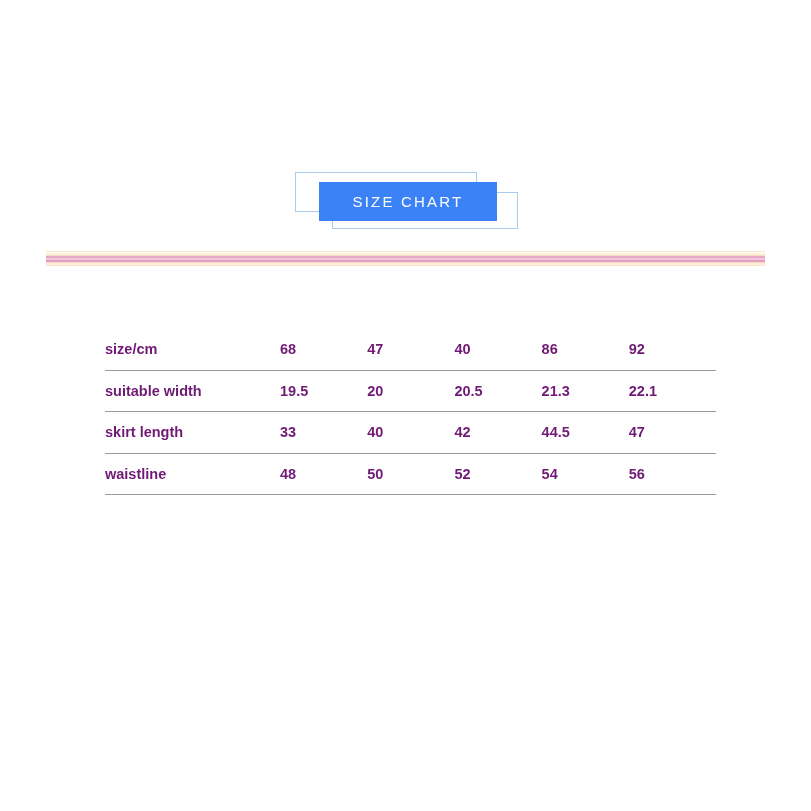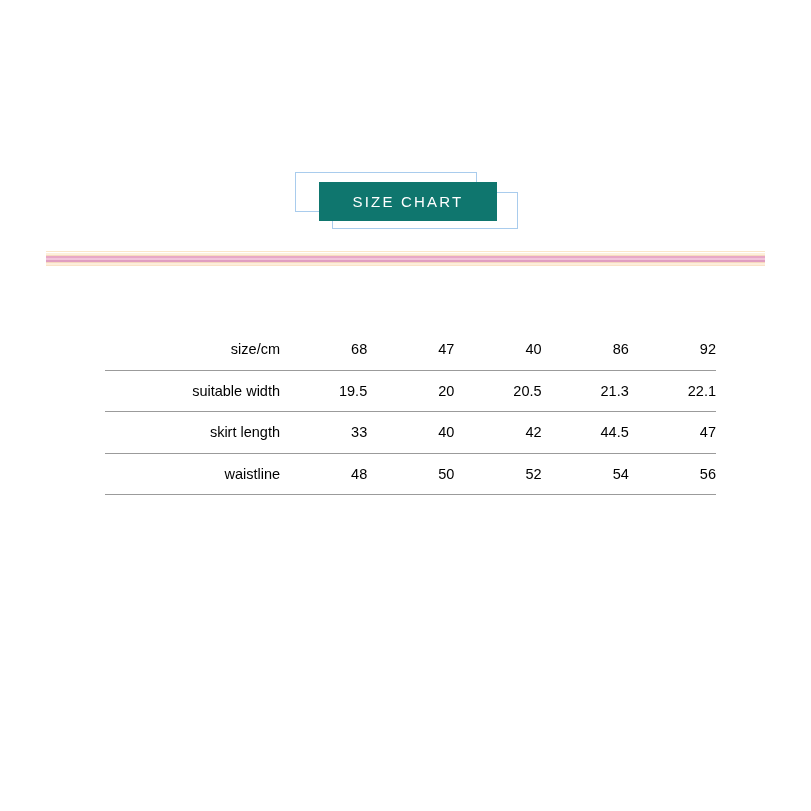--- a/index.html
+++ b/index.html
@@ -48,21 +48,21 @@
     top: 24px;
     width: 186px;
     height: 37px;
   }
   .title-block {
     position: absolute;
     left: 29px;
     top: 14px;
     width: 178px;
     height: 39px;
-    background: #0f766e;
+    background: #3b82f6;
     display: flex;
     align-items: center;
     justify-content: center;
   }
   .title-text {
     color: #ffffff;
     font-size: 15px;
     letter-spacing: 2.2px;
     font-weight: 400;
     white-space: nowrap;
@@ -99,26 +99,26 @@
     left: 105px;
     top: 329px;
     width: 611px;
   }
   table.size-table {
     width: 611px;
     border-collapse: collapse;
     table-layout: fixed;
   }
   table.size-table td {
-    text-align: right;
+    text-align: left;
     vertical-align: middle;
     height: 40.5px;
     font-size: 14.5px;
-    font-weight: normal;
-    color: #000000;
+    font-weight: bold;
+    color: #701a75;
     border-bottom: 1px solid #9b9b9b;
     padding: 0;
     font-family: "Liberation Sans", sans-serif;
   }
   table.size-table tr:first-child td {
     border-top: none;
   }
   col.label-col { width: 175px; }
   col.size-col  { width: 87.2px; }
 </style>

